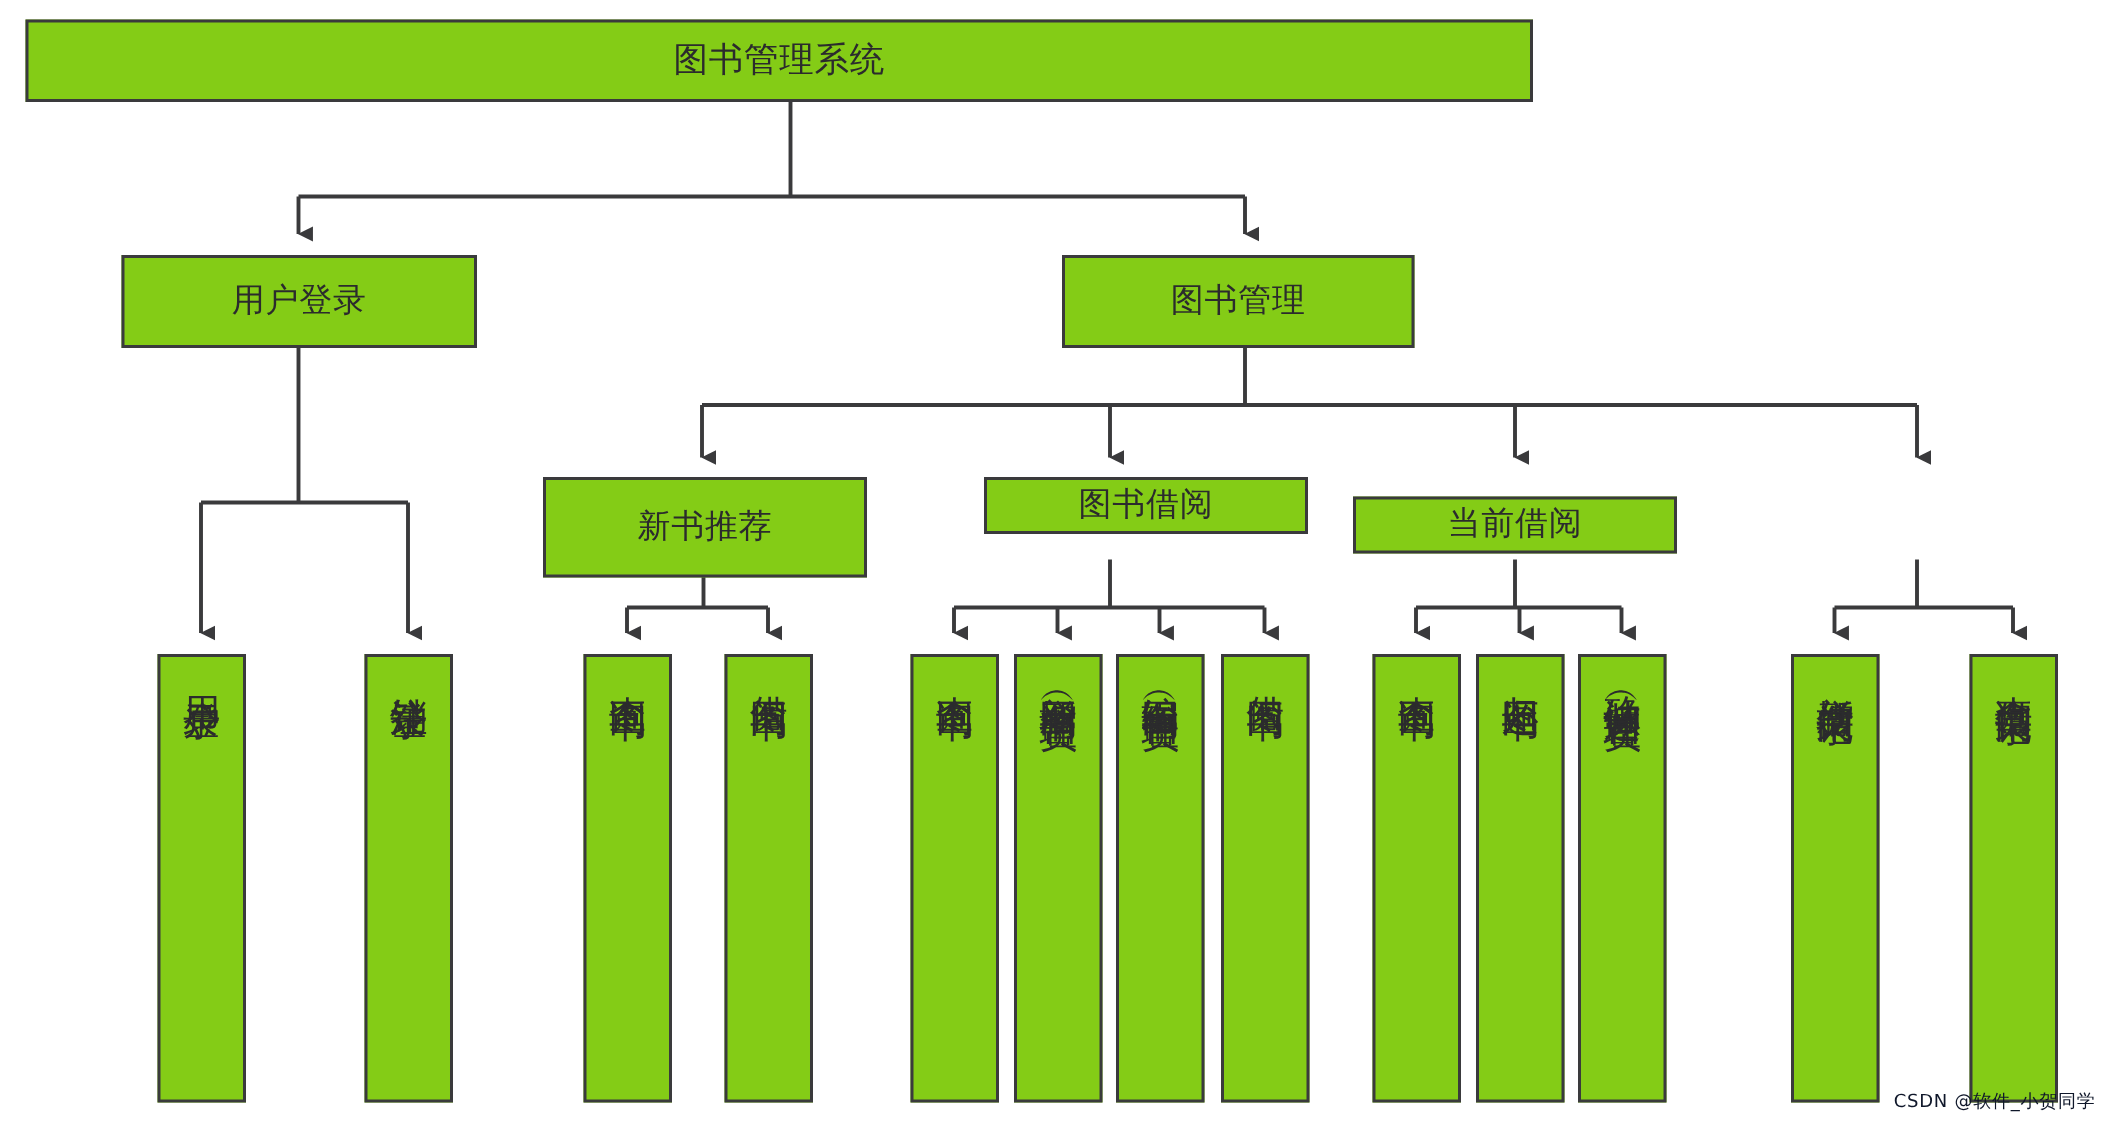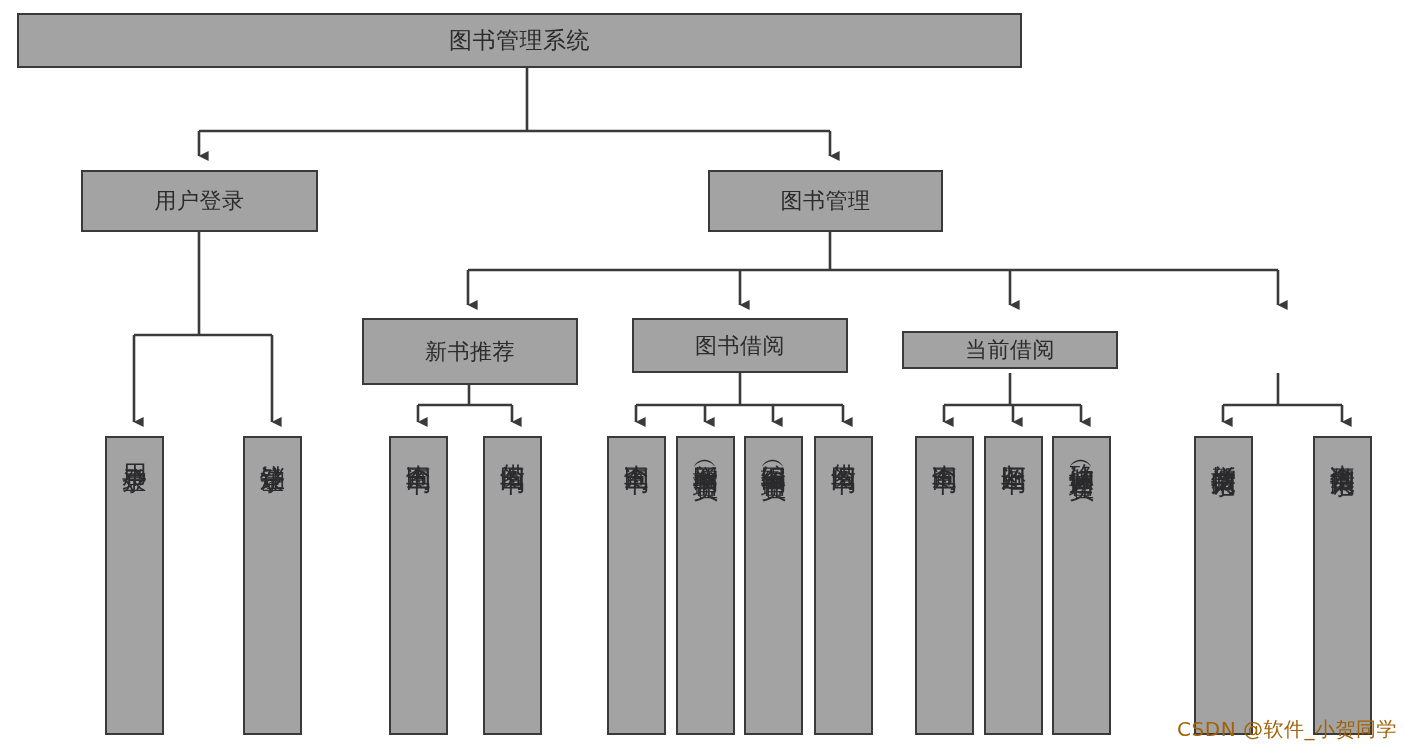--- a/index.html
+++ b/index.html
@@ -21,21 +21,21 @@
     position: absolute;
     left: 0;
     top: 0;
     width: 1405px;
     height: 747px;
     pointer-events: none;
   }
   .node {
     position: absolute;
     box-sizing: border-box;
-    background: #a3a3a3;
+    background: #84cc16;
     border: 2.4px solid #3a3a3c;
     display: flex;
     align-items: center;
     justify-content: center;
     color: #2b2b2d;
   }
   .node .lbl {
     display: block;
     text-align: center;
     line-height: 1.18;
@@ -60,22 +60,22 @@
     text-orientation: upright;
     font-size: 25px;
     letter-spacing: 2px;
     line-height: 1;
     white-space: nowrap;
   }
   #watermark {
     position: absolute;
     right: 8px;
     bottom: 4px;
-    font-size: 20px;
-    color: #a16207;
+    font-size: 12px;
+    color: #0f172a;
     letter-spacing: 0.5px;
     white-space: nowrap;
     margin-top: 12px;
   }
 </style>
 </head>
 <body>
 
 <div id="canvas">
 
@@ -136,21 +136,21 @@
   <div class="node h" style="left:81px; top:170px; width:237px; height:62px;">
     <span class="lbl">用户登录</span>
   </div>
   <div class="node h" style="left:708px; top:170px; width:235px; height:62px;">
     <span class="lbl">图书管理</span>
   </div>
 
   <div class="node h" style="left:362px; top:318px; width:216px; height:67px;">
     <span class="lbl">新书推荐</span>
   </div>
-  <div class="node h" style="left:632px; top:318px; width:216px; height:55px;">
+  <div class="node h" style="left:656px; top:318px; width:216px; height:38px;">
     <span class="lbl">图书借阅</span>
   </div>
   <div class="node h" style="left:902px; top:314px; width:216px; height:38px;margin-top:17px;">
     <span class="lbl">当前借阅</span>
   </div>
 
   <div class="node v" style="left:105px; top:436px; width:59px; height:299px;">
     <span class="lbl">用户登录</span>
   </div>
   <div class="node v" style="left:243px; top:436px; width:59px; height:299px;">

